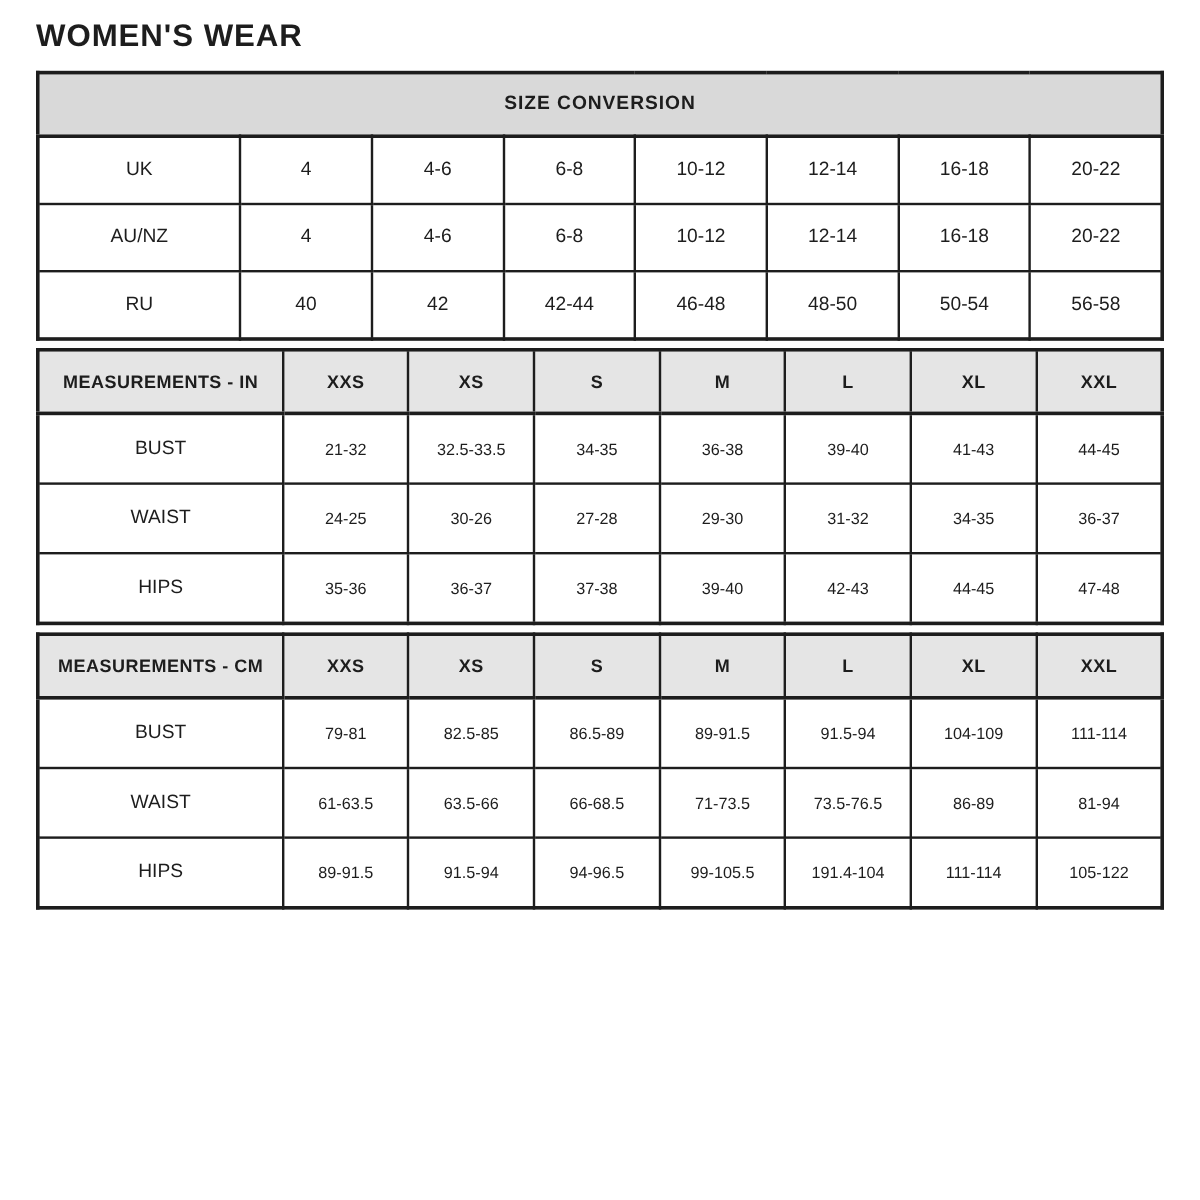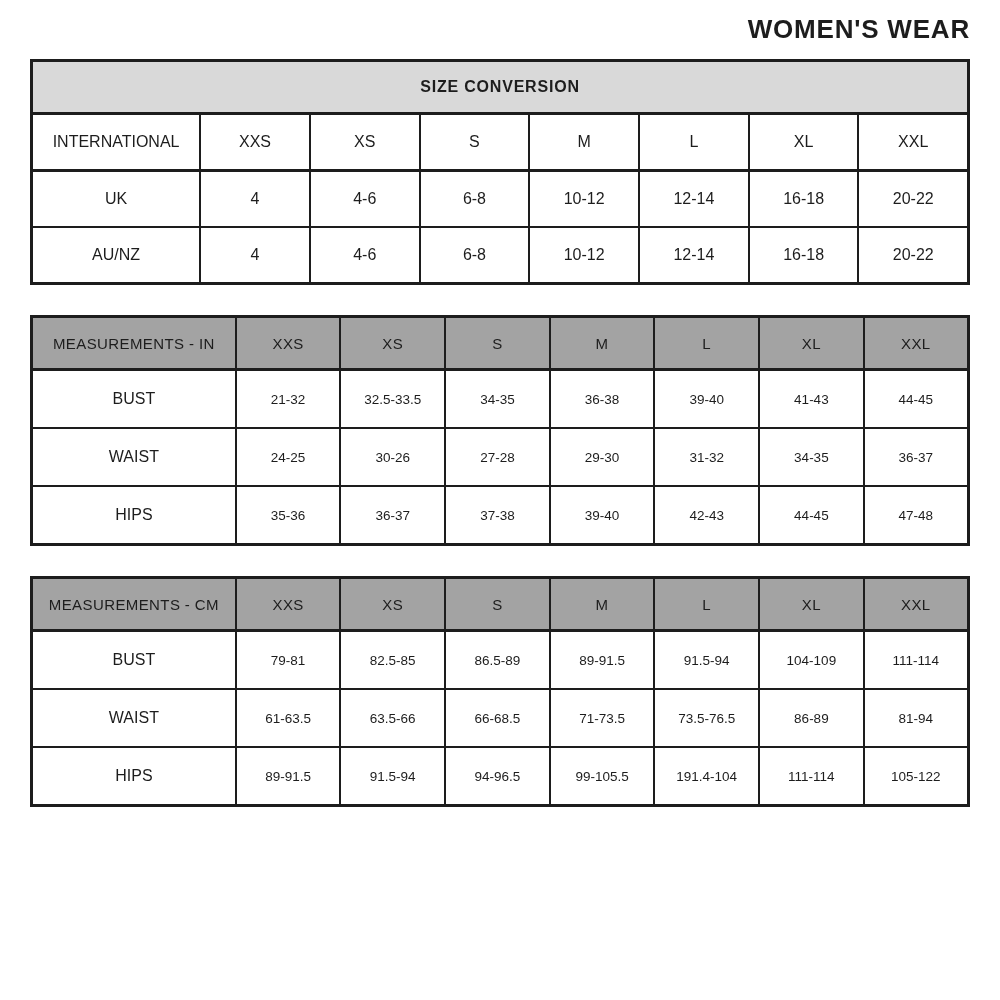--- a/index.html
+++ b/index.html
@@ -4,32 +4,32 @@
 <style>
   html, body { margin: 0; padding: 0; background: #ffffff; }
   body {
     width: 1000px;
     font-family: "Liberation Sans", sans-serif;
     color: #1d1d1d;
     -webkit-font-smoothing: antialiased;
   }
   .page { padding: 8px 30px 10px 30px; }
   .title {
-    text-align: right;
+    text-align: left;
     font-size: 26px;
     font-weight: 700;
     letter-spacing: 0.8px;
     margin: 6px 0 14px 0;
   }
   table {
     width: 100%;
     border-collapse: collapse;
     table-layout: fixed;
   }
-  .tbl { border: 3px solid #1d1d1d; margin-bottom: 30px; }
+  .tbl { border: 3px solid #1d1d1d; margin-bottom: 6px; }
   .tbl:last-child { margin-bottom: 0; }
   td, th {
     border: 2px solid #1d1d1d;
     text-align: center;
     vertical-align: middle;
     padding: 0 2px;
     overflow: hidden;
   }
   
   .banner {
@@ -38,24 +38,24 @@
     font-size: 16px;
     font-weight: 700;
     letter-spacing: 0.8px;
     border-bottom: 3px solid #1d1d1d;
   }
   
   .conv td { height: 54px; font-size: 16px; font-weight: 400; }
   .conv .first-row td { border-bottom: 3px solid #1d1d1d; }
   
   .meas th {
-    background: #a3a3a3;
+    background: #e5e5e5;
     height: 50px;
     font-size: 15px;
-    font-weight: 400;
+    font-weight: 700;
     letter-spacing: 0.4px;
     border-bottom: 3px solid #1d1d1d;
   }
   .meas td { height: 56px; font-size: 13.5px; font-weight: 400; }
   .meas td.lbl { font-size: 16px; }
 </style>
 </head>
 <body>
 
 <div class="page">
@@ -72,50 +72,50 @@
         <col style="width:11.71%">
         <col style="width:11.71%">
         <col style="width:11.74%">
     </colgroup>
     <thead>
       <tr>
         <th class="banner" colspan="8">SIZE CONVERSION</th>
       </tr>
     </thead>
     <tbody>
-      <tr class="first-row">
-        <td class="lbl">INTERNATIONAL</td>
-        <td>XXS</td>
-        <td>XS</td>
-        <td>S</td>
-        <td>M</td>
-        <td>L</td>
-        <td>XL</td>
-        <td>XXL</td>
-      </tr>
       <tr>
         <td class="lbl">UK</td>
         <td>4</td>
         <td>4-6</td>
         <td>6-8</td>
         <td>10-12</td>
         <td>12-14</td>
         <td>16-18</td>
         <td>20-22</td>
       </tr>
       <tr>
         <td class="lbl">AU/NZ</td>
         <td>4</td>
         <td>4-6</td>
         <td>6-8</td>
         <td>10-12</td>
         <td>12-14</td>
         <td>16-18</td>
         <td>20-22</td>
       </tr>
+      <tr>
+        <td class="lbl">RU</td>
+        <td>40</td>
+        <td>42</td>
+        <td>42-44</td>
+        <td>46-48</td>
+        <td>48-50</td>
+        <td>50-54</td>
+        <td>56-58</td>
+      </tr>
     </tbody>
   </table>
 
   <table class="tbl meas">
     <colgroup>
       <col style="width:21.8%">
       <col style="width:11.17%">
         <col style="width:11.17%">
         <col style="width:11.17%">
       <col style="width:11.17%">

